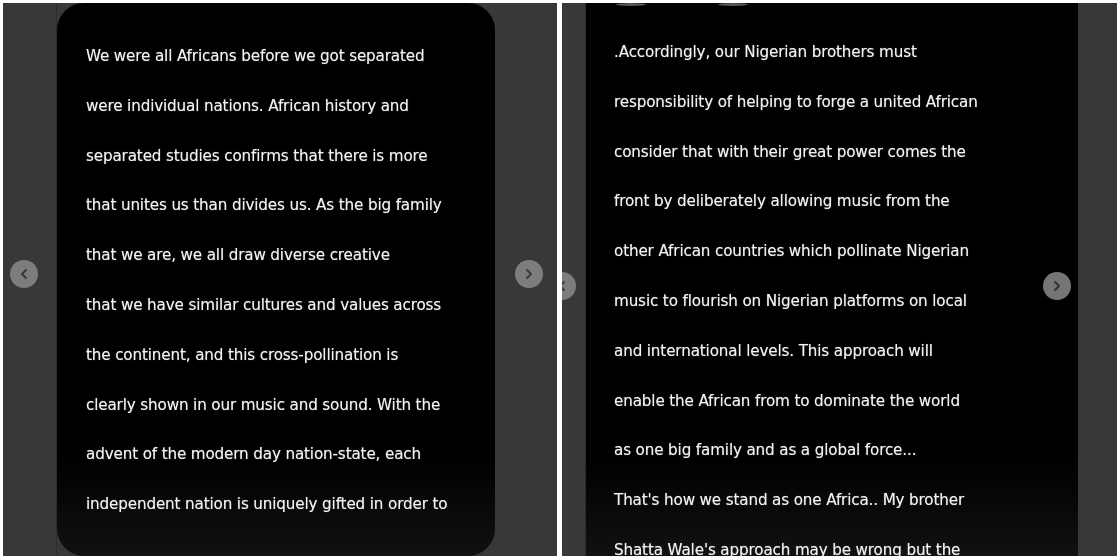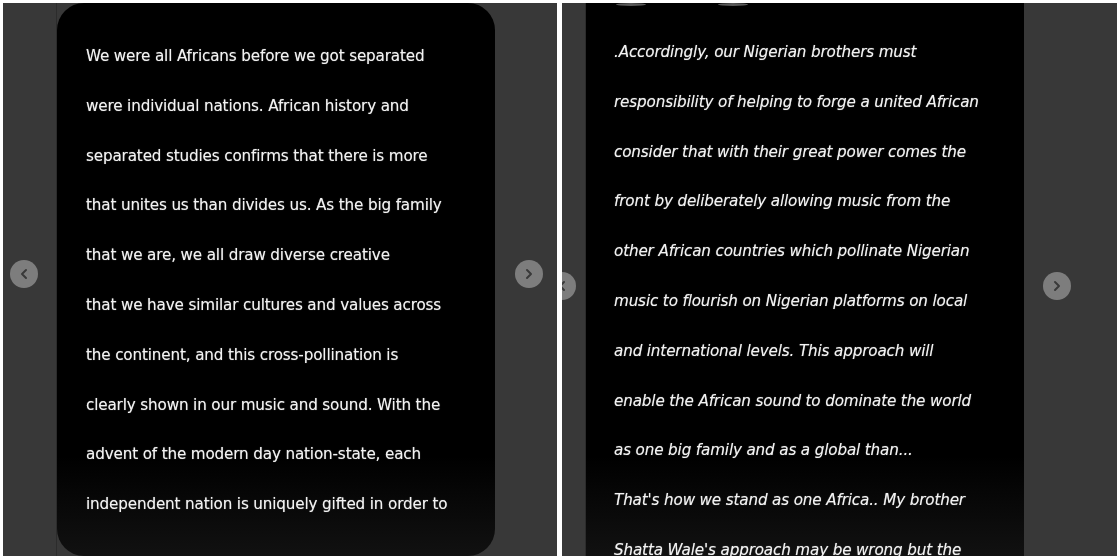--- a/index.html
+++ b/index.html
@@ -24,21 +24,21 @@
     .panel.left { left: 3px; width: 554px; }
     .panel.right { left: 562px; width: 555px; }
 
     .story {
       position: absolute;
       top: 0;
       bottom: 0;
       background: linear-gradient(to bottom, #000000 0%, #000000 82%, #111111 100%);
     }
     .panel.left .story { left: 54px; width: 438px; border-radius: 27px; }
-    .panel.right .story { left: 24px; width: 438px; font-style: italic; }
+    .panel.right .story { left: 24px; width: 492px; }
 
     .story-text {
       position: absolute;
       color: #f2f2f2;
       font-size: 15.2px;
       line-height: 24.9px;
       letter-spacing: -0.15px;
       text-shadow: 0 0 1px rgba(255,255,255,0.5);
       white-space: pre-line;
     }
@@ -144,22 +144,22 @@
     <div class="top-glow" style="left:30px"></div>
     <div class="top-glow" style="left:132px"></div>
     <div class="story-text">
       <span class="line">.Accordingly, our Nigerian brothers must</span>
       <span class="line">responsibility of helping to forge a united African</span>
       <span class="line">consider that with their great power comes the</span>
       <span class="line">front by deliberately allowing music from the</span>
       <span class="line">other African countries which pollinate Nigerian</span>
       <span class="line">music to flourish on Nigerian platforms on local</span>
       <span class="line">and international levels. This approach will</span>
-      <span class="line">enable the African sound to dominate the world</span>
-      <span class="line">as one big family and as a global than...</span>
+      <span class="line">enable the African from to dominate the world</span>
+      <span class="line">as one big family and as a global force...</span>
       <span class="line">That's how we stand as one Africa.. My brother</span>
       <span class="line">Shatta Wale's approach may be wrong but the</span>
       
       
       
       
       
       
       
       

